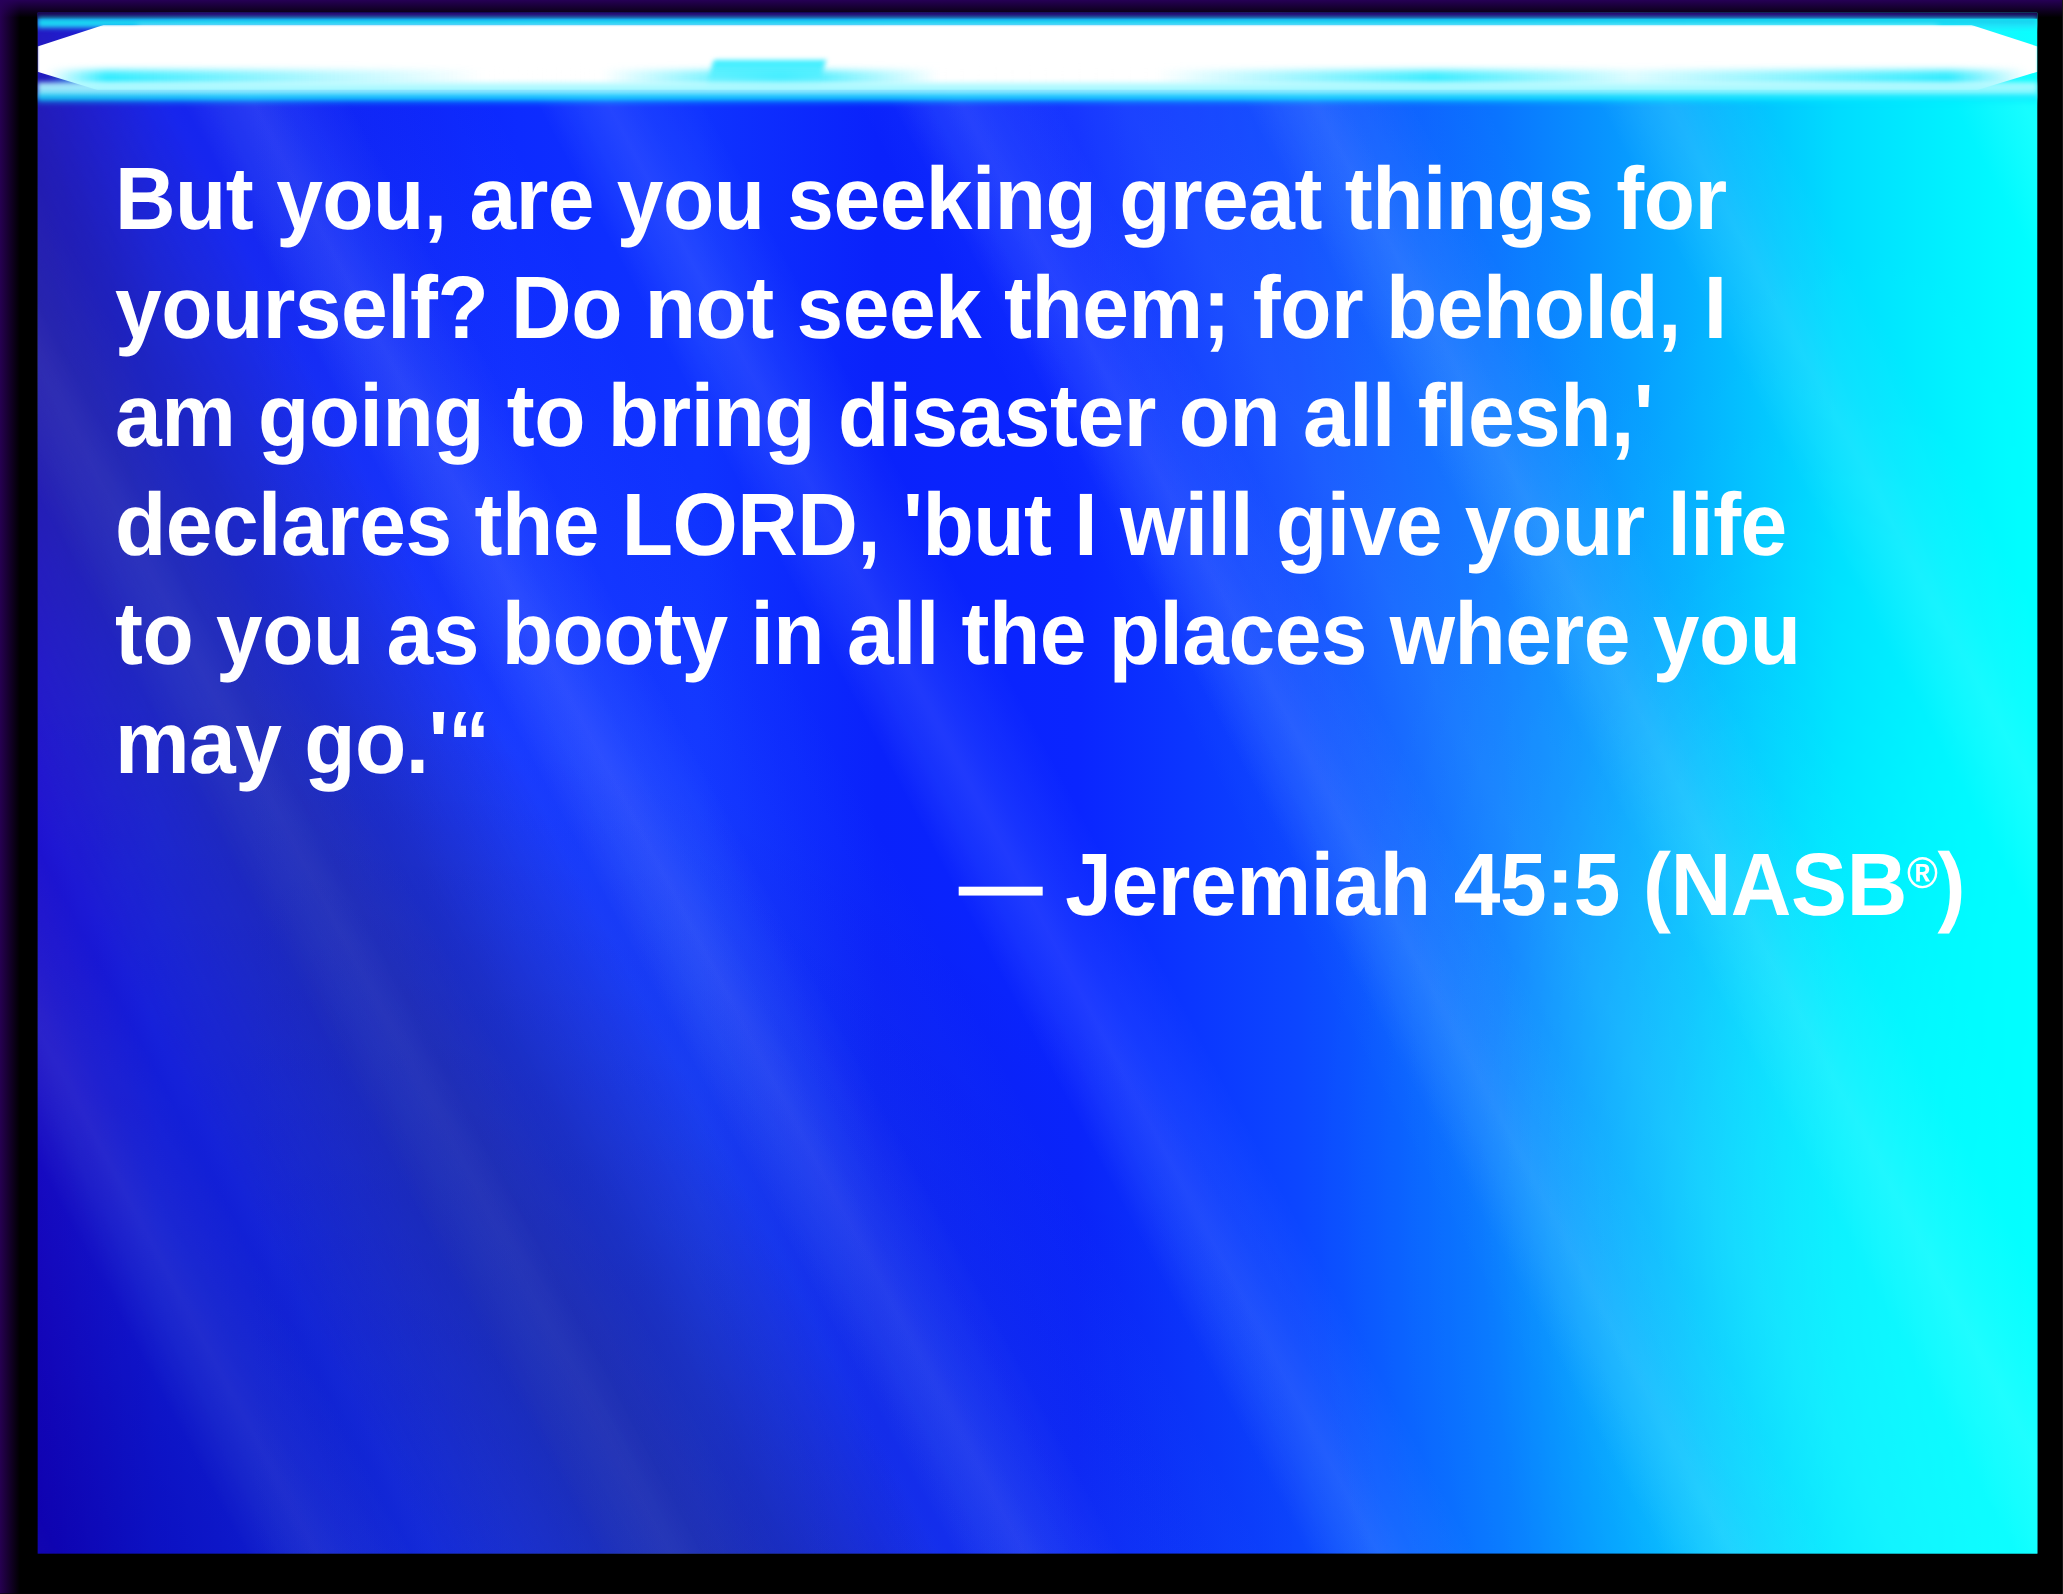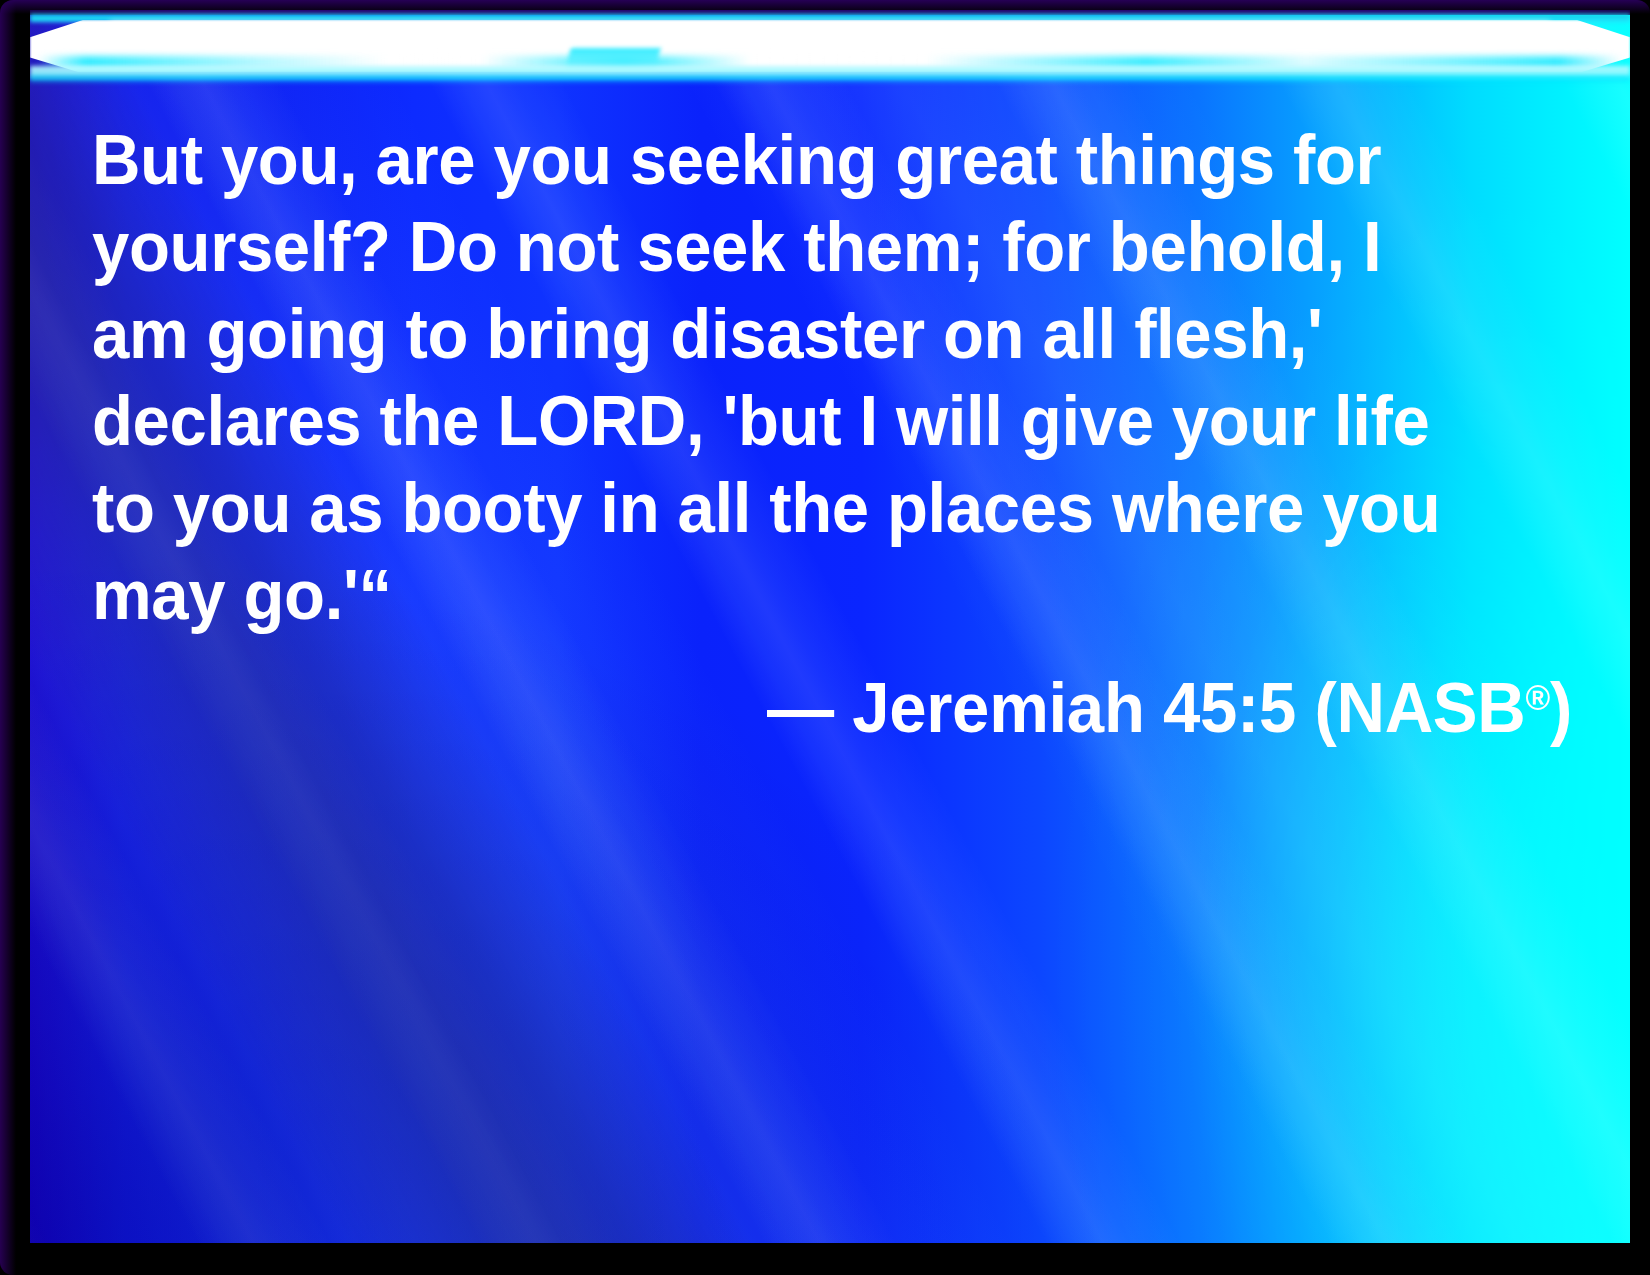--- a/index.html
+++ b/index.html
@@ -7,21 +7,20 @@
     padding: 0;
     background: #000;
   }
   #stage {
     position: relative;
     width: 1650px;
     height: 1275px;
     background: #000000;
     overflow: hidden;
     font-family: "Liberation Sans", sans-serif;
-    border-radius: 13px;
   }
 
   
   #frame-black {
     position: absolute;
     inset: 0;
     background: #000000;
   }
   
   #frame-tint {

